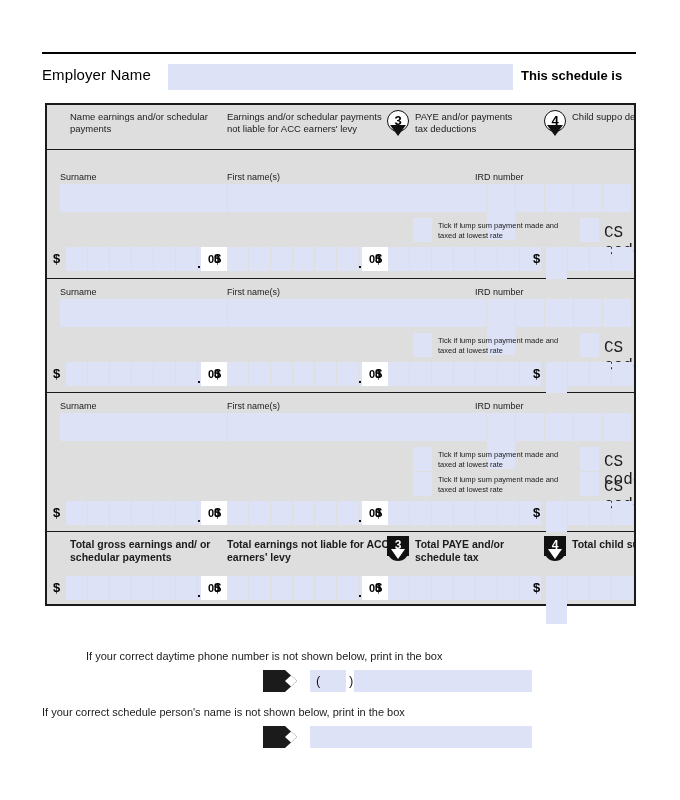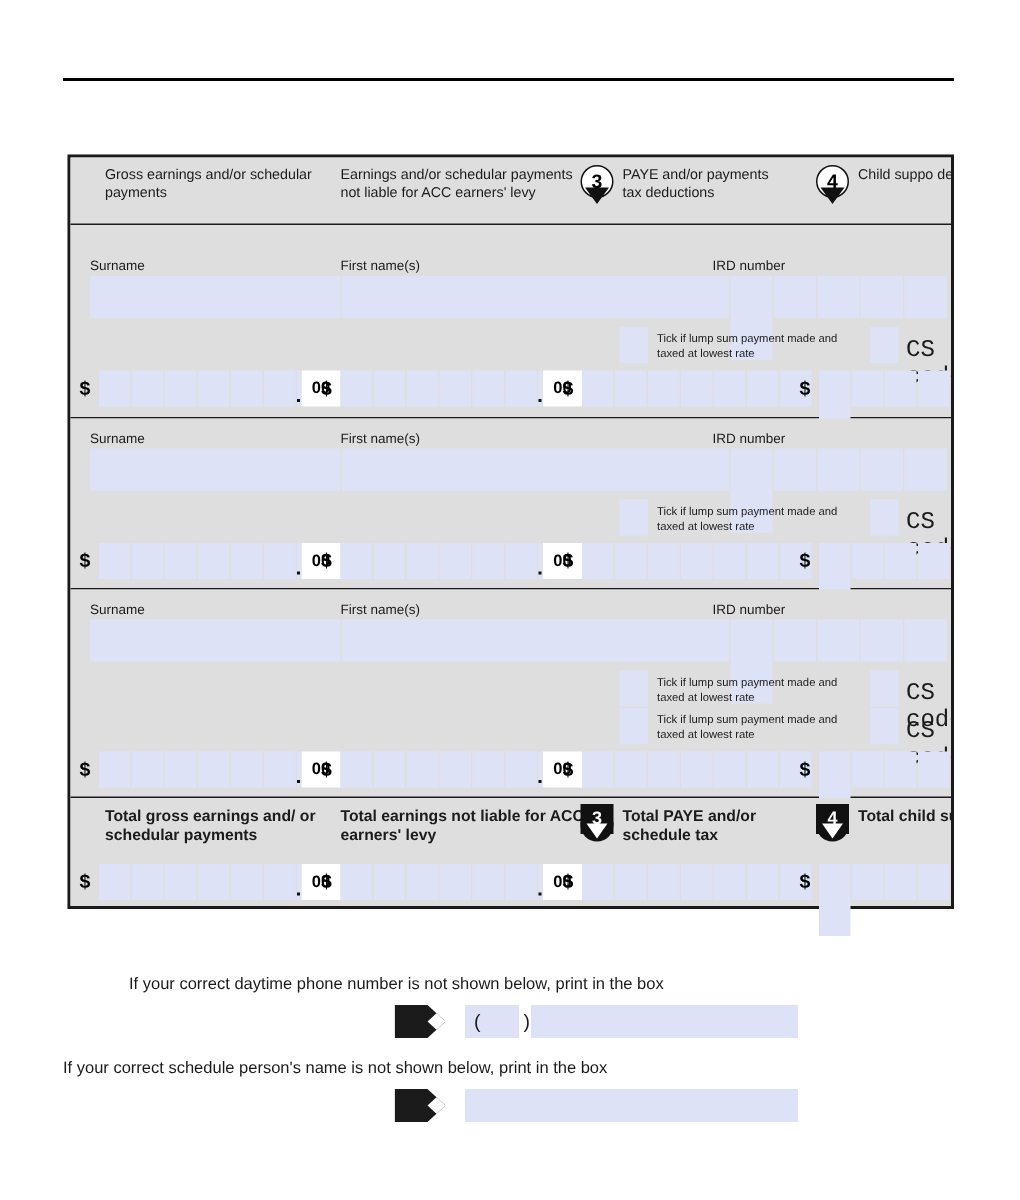--- a/index.html
+++ b/index.html
@@ -272,25 +272,30 @@
   }
 </style>
 </head>
 <body>
 
 <div id="page">
   <div id="page-inner">
 
     <div class="top-rule"></div>
 
+    <div class="employer-row">
+      <div class="employer-label">Employer Name</div>
+      <div class="employer-input"></div>
+      <div class="schedule-is">This schedule is</div>
+    </div>
 
     <div class="form-box">
 
       <div class="col-head">
-        <div class="ch-text ch1">Gross earnings and/or schedular payments</div>
+        <div class="ch-text ch1">Name earnings and/or schedular payments</div>
         <div class="ch-text ch2">Earnings and/or schedular payments not liable for ACC earners' levy</div>
         <div class="marker m3h">
           <div class="circ">3</div>
           <div class="tri"></div>
         </div>
         <div class="ch-text ch3">PAYE and/or payments tax deductions</div>
         <div class="marker m4h">
           <div class="circ">4</div>
           <div class="tri"></div>
         </div>

